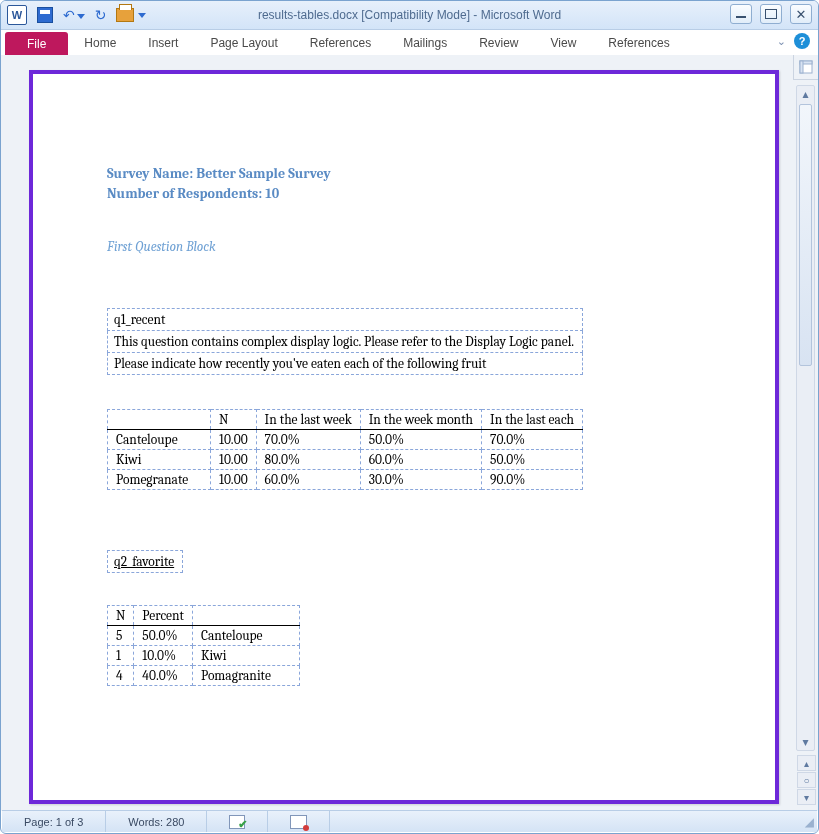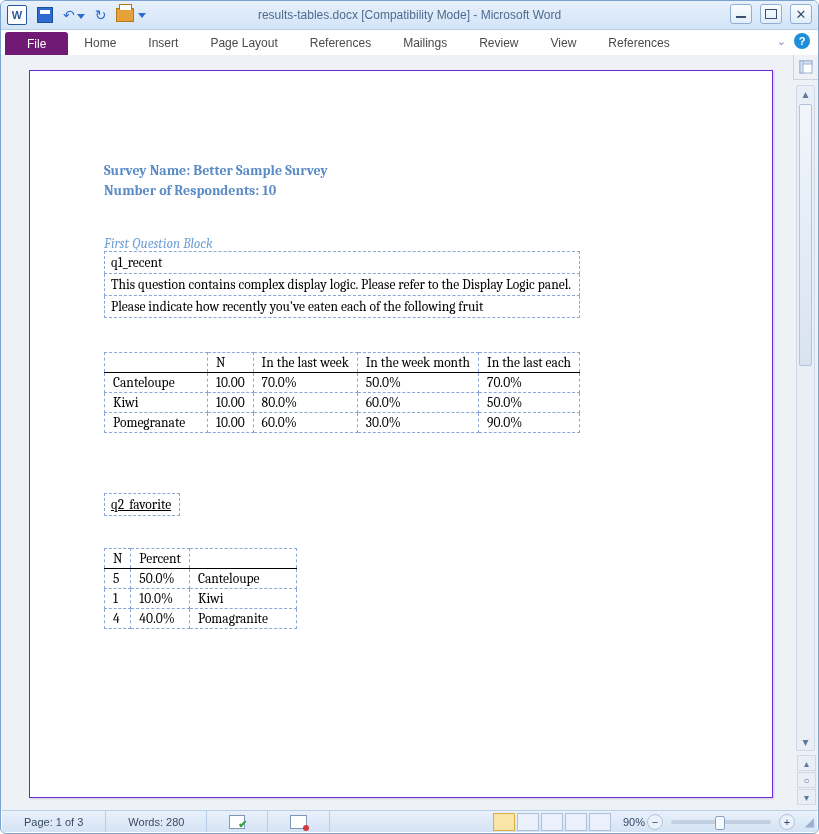--- a/index.html
+++ b/index.html
@@ -16,32 +16,32 @@
   .qat .print::before{content:"";position:absolute;top:-5px;left:2px;width:11px;height:5px;background:#fff;border:1px solid #b37812;border-bottom:none;}
   .qat .print-dd{width:0;height:0;border-left:4px solid transparent;border-right:4px solid transparent;border-top:5px solid #2e6bd0;margin-left:-6px;}
   .title-text{position:absolute;left:0;right:0;text-align:center;color:#4f6b8f;font-size:12px;pointer-events:none;}
   .winbtns{position:absolute;right:6px;top:3px;display:flex;gap:8px;}
   .winbtn{width:20px;height:18px;border:1px solid #8faed1;border-radius:3px;background:linear-gradient(#fbfdff,#e1edf9);display:flex;justify-content:center;align-items:center;font-size:11px;color:#39516f;cursor:pointer;}
   .winbtn .min{width:10px;height:0;border-bottom:2px solid #39516f;margin-top:6px;}
   .winbtn .max{width:10px;height:8px;border:1px solid #39516f;}
   .winbtn .close{font-size:13px;}
   
   .ribbon{height:25px;background:#fff;border-bottom:1px solid #c9c9c9;display:flex;align-items:stretch;padding-left:4px;position:relative;}
-  .filetab{background:#701a75;color:#fff;padding:0 22px;display:flex;align-items:center;font-size:12px;border-top-left-radius:3px;border-top-right-radius:3px;margin-top:2px;height:23px;cursor:pointer;}
+  .filetab{background:#be185d;color:#fff;padding:0 22px;display:flex;align-items:center;font-size:12px;border-top-left-radius:3px;border-top-right-radius:3px;margin-top:2px;height:23px;cursor:pointer;}
   .rtab{padding:0 16px;display:flex;align-items:center;color:#4a4a4a;cursor:pointer;}
   .ribbon-right{position:absolute;right:8px;top:3px;display:flex;gap:8px;align-items:center;}
   .help{width:16px;height:16px;border-radius:50%;background:#1e8fd8;color:#fff;font-weight:bold;font-size:11px;display:flex;align-items:center;justify-content:center;cursor:pointer;}
   .chev{color:#7a8fb0;font-size:11px;cursor:pointer;}
   
   .docwrap{position:absolute;top:54px;bottom:22px;left:0;right:0;background:#eef2f7;}
-  .page{position:absolute;left:28px;top:15px;width:742px;height:726px;background:#fff;border:1px solid #6d28d9;box-shadow:1px 1px 2px rgba(0,0,0,.15);}
+  .page{position:absolute;left:28px;top:15px;width:742px;height:726px;background:#fff;border:4px solid #6d28d9;box-shadow:1px 1px 2px rgba(0,0,0,.15);}
   .page-inner{padding:90px 70px 30px 74px;font-family:Cambria,Georgia,"Times New Roman",serif;color:#000;font-size:13.5px;}
   .hdr{color:#5a8bc4;font-weight:bold;font-size:14px;line-height:1.45;}
   .block-title{color:#6fa1d4;font-style:italic;font-size:13.5px;margin-top:34px;}
-  table.qbox{border-collapse:collapse;}
+  table.qbox{border-collapse:collapse;margin-top:54px;}
   table.qbox td{border:1px dashed #8aa6da;padding:3px 8px 3px 6px;font-family:Cambria,Georgia,serif;}
   table.data{border-collapse:collapse;margin-top:34px;}
   table.data td,table.data th{border:1px dashed #8aa6da;padding:2px 8px;text-align:left;font-weight:normal;font-family:Cambria,Georgia,serif;}
   table.data thead th{border-bottom:1px solid #000;}
   table.data thead th:first-child{min-width:86px;}
   table.small thead th:first-child{min-width:0;}
   
   .rulecorner{position:absolute;right:0;top:0;width:24px;height:24px;background:#eef2f7;border-left:1px solid #cbd4e1;border-bottom:1px solid #cbd4e1;display:flex;align-items:center;justify-content:center;cursor:pointer;}
   .rulecorner svg{width:14px;height:14px;}
   .vscroll{position:absolute;right:3px;top:30px;bottom:60px;width:17px;background:#eaeef5;border:1px solid #cfd8e6;border-radius:2px;}
@@ -226,30 +226,16 @@
     <div class="seg">Words: 280</div>
     <div class="seg">
         <span style="position:relative;display:inline-block;width:16px;height:14px;">
           <span style="position:absolute;width:14px;height:12px;border:1px solid #8196b9;background:#fff;"></span>
           <span class="check" style="position:absolute;right:-2px;bottom:-2px;">✔</span>
         </span>
       </div>
     <div class="seg">
         <span class="macro"></span>
       </div>
-    <div class="right">
-      <div class="viewbtn active"></div>
-      <div class="viewbtn"></div>
-      <div class="viewbtn"></div>
-      <div class="viewbtn"></div>
-      <div class="viewbtn"></div>
-      <span style="width:8px;"></span>
-      <span>90%</span>
-      <div class="zbtn">−</div>
-      <div class="zoom-sl">
-          <div class="knob"></div>
-        </div>
-      <div class="zbtn">+</div>
-    </div>
     <div class="resize-grip">◢</div>
   </div>
 
 </div>
 
 </body></html>

